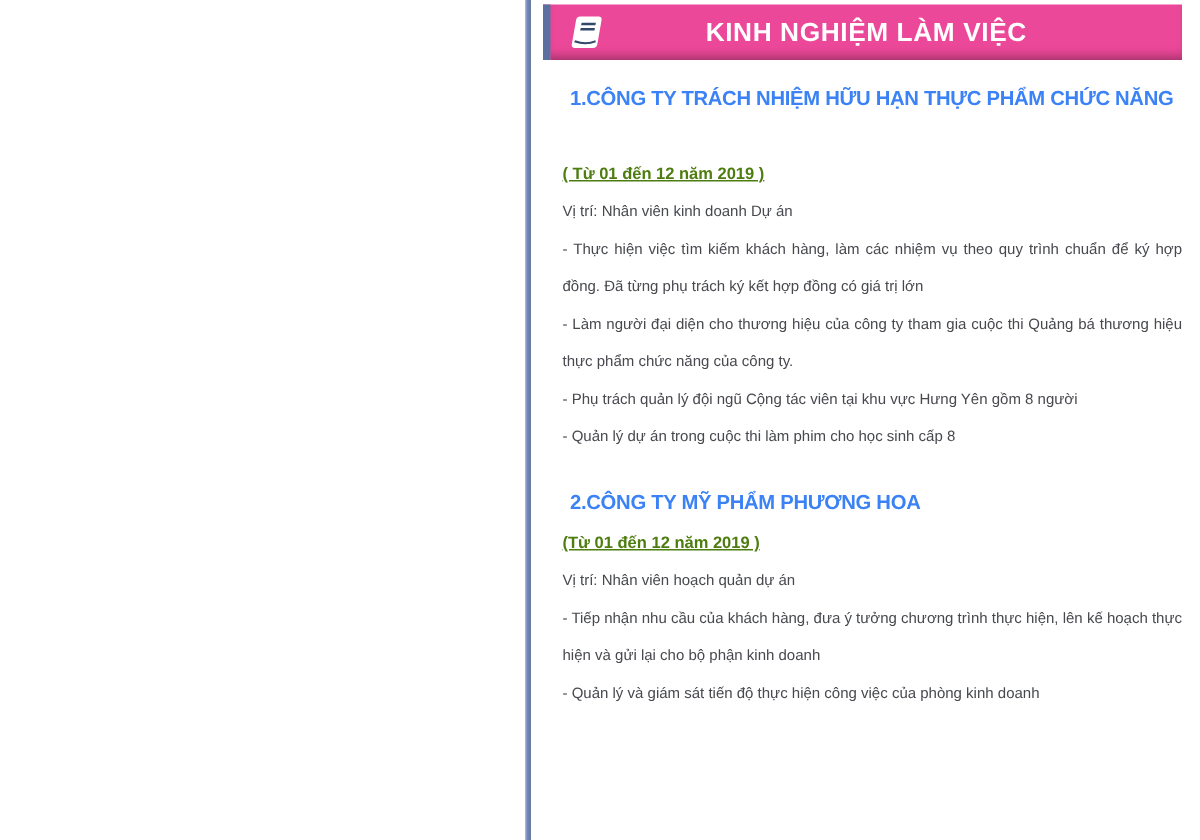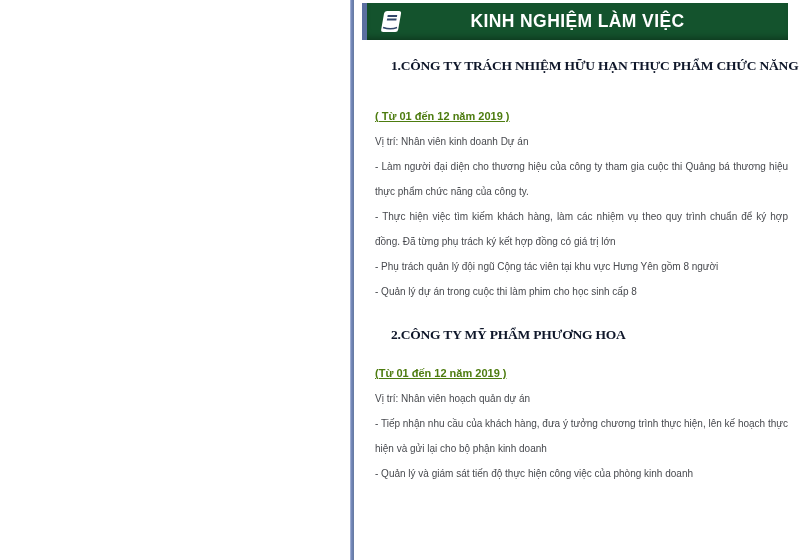--- a/index.html
+++ b/index.html
@@ -29,21 +29,21 @@
   }
   .content {
     position: absolute;
     left: 362px;
     top: 0;
     width: 426px;
   }
   .header-bar {
     margin-top: 3px;
     height: 37px;
-    background: #14532d;
+    background: #ec4899;
     border-left: 5px solid #5b6fa0;
     position: relative;
     display: flex;
     align-items: center;
     box-shadow: inset 0 -6px 7px -4px rgba(0,0,0,0.35);
   }
   .header-icon {
     position: absolute;
     left: 10px;
     top: 5px;
@@ -55,28 +55,27 @@
     text-align: center;
     color: #ffffff;
     font-weight: bold;
     font-size: 17.5px;
     letter-spacing: 0.4px;
   }
   .job {
     padding-left: 13px;
   }
   .company {
-    margin: 16px;
-    color: #0f172a;
+    margin: 5px;
+    color: #3b82f6;
     font-size: 13.5px;
     font-weight: bold;
     letter-spacing: -0.2px;
     white-space: nowrap;
     line-height: 20px;
-    font-family: Liberation Serif, serif;
   }
   .job-1 .company { margin-top: 16px; }
   .job-2 .company { margin-top: 21px; }
   .period {
     margin: 0;
     font-weight: bold;
     color: #4d7c0f;
     font-size: 11px;
     line-height: 25px;
     text-decoration: underline;
@@ -113,22 +112,22 @@
           </g>
         </svg>
       </span>
       <span class="header-title">KINH NGHIỆM LÀM VIỆC</span>
     </div>
 
     <section class="job job-1">
       <h3 class="company">1.CÔNG TY TRÁCH NHIỆM HỮU HẠN THỰC PHẨM CHỨC NĂNG</h3>
       <p class="period">( Từ 01 đến 12 năm 2019 )</p>
       <p class="position">Vị trí: Nhân viên kinh doanh Dự án</p>
+      <p class="bullet">- Thực hiện việc tìm kiếm khách hàng, làm các nhiệm vụ theo quy trình chuẩn để ký hợp đồng. Đã từng phụ trách ký kết hợp đồng có giá trị lớn</p>
       <p class="bullet">- Làm người đại diện cho thương hiệu của công ty tham gia cuộc thi Quảng bá thương hiệu thực phẩm chức năng của công ty.</p>
-      <p class="bullet">- Thực hiện việc tìm kiếm khách hàng, làm các nhiệm vụ theo quy trình chuẩn để ký hợp đồng. Đã từng phụ trách ký kết hợp đồng có giá trị lớn</p>
       <p class="bullet">- Phụ trách quản lý đội ngũ Cộng tác viên tại khu vực Hưng Yên gồm 8 người</p>
       <p class="bullet">- Quản lý dự án trong cuộc thi làm phim cho học sinh cấp 8</p>
     </section>
 
     <section class="job job-2">
       <h3 class="company">2.CÔNG TY MỸ PHẨM PHƯƠNG HOA</h3>
       <p class="period">(Từ 01 đến 12 năm 2019 )</p>
       <p class="position">Vị trí: Nhân viên hoạch quản dự án</p>
       <p class="bullet">- Tiếp nhận nhu cầu của khách hàng, đưa ý tưởng chương trình thực hiện, lên kế hoạch thực hiện và gửi lại cho bộ phận kinh doanh</p>
       <p class="bullet">- Quản lý và giám sát tiến độ thực hiện công việc của phòng kinh doanh</p>

